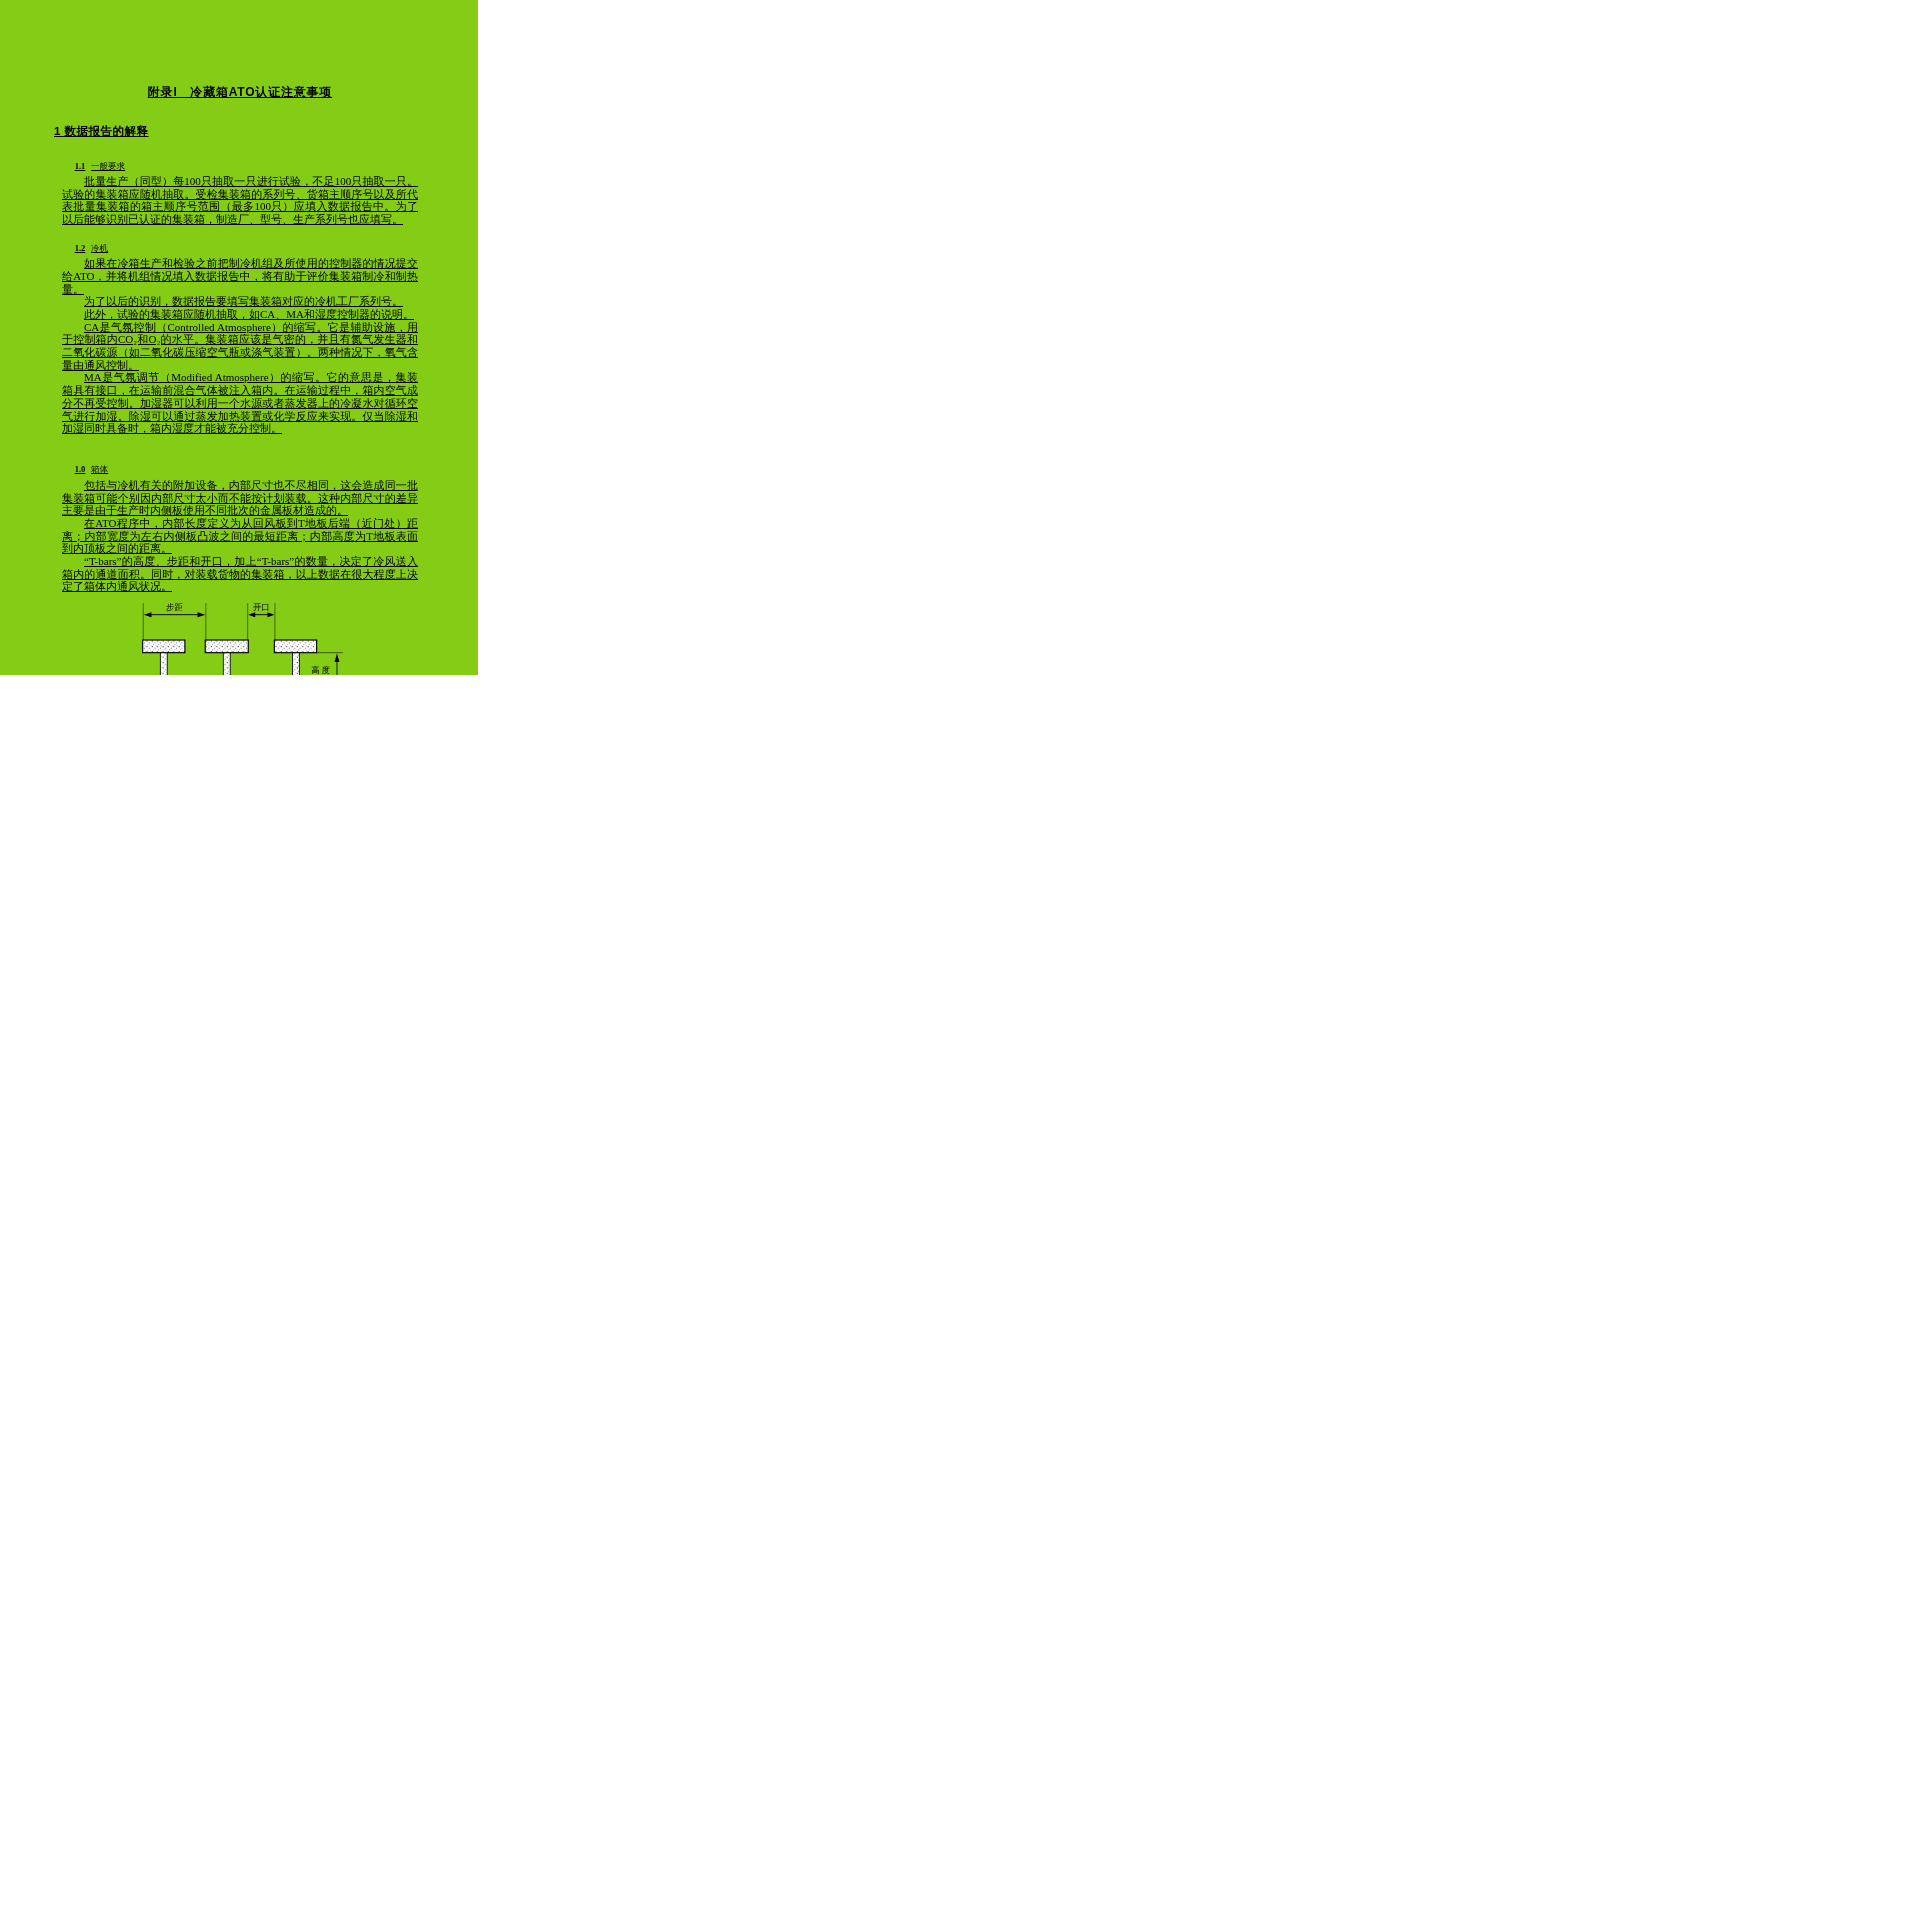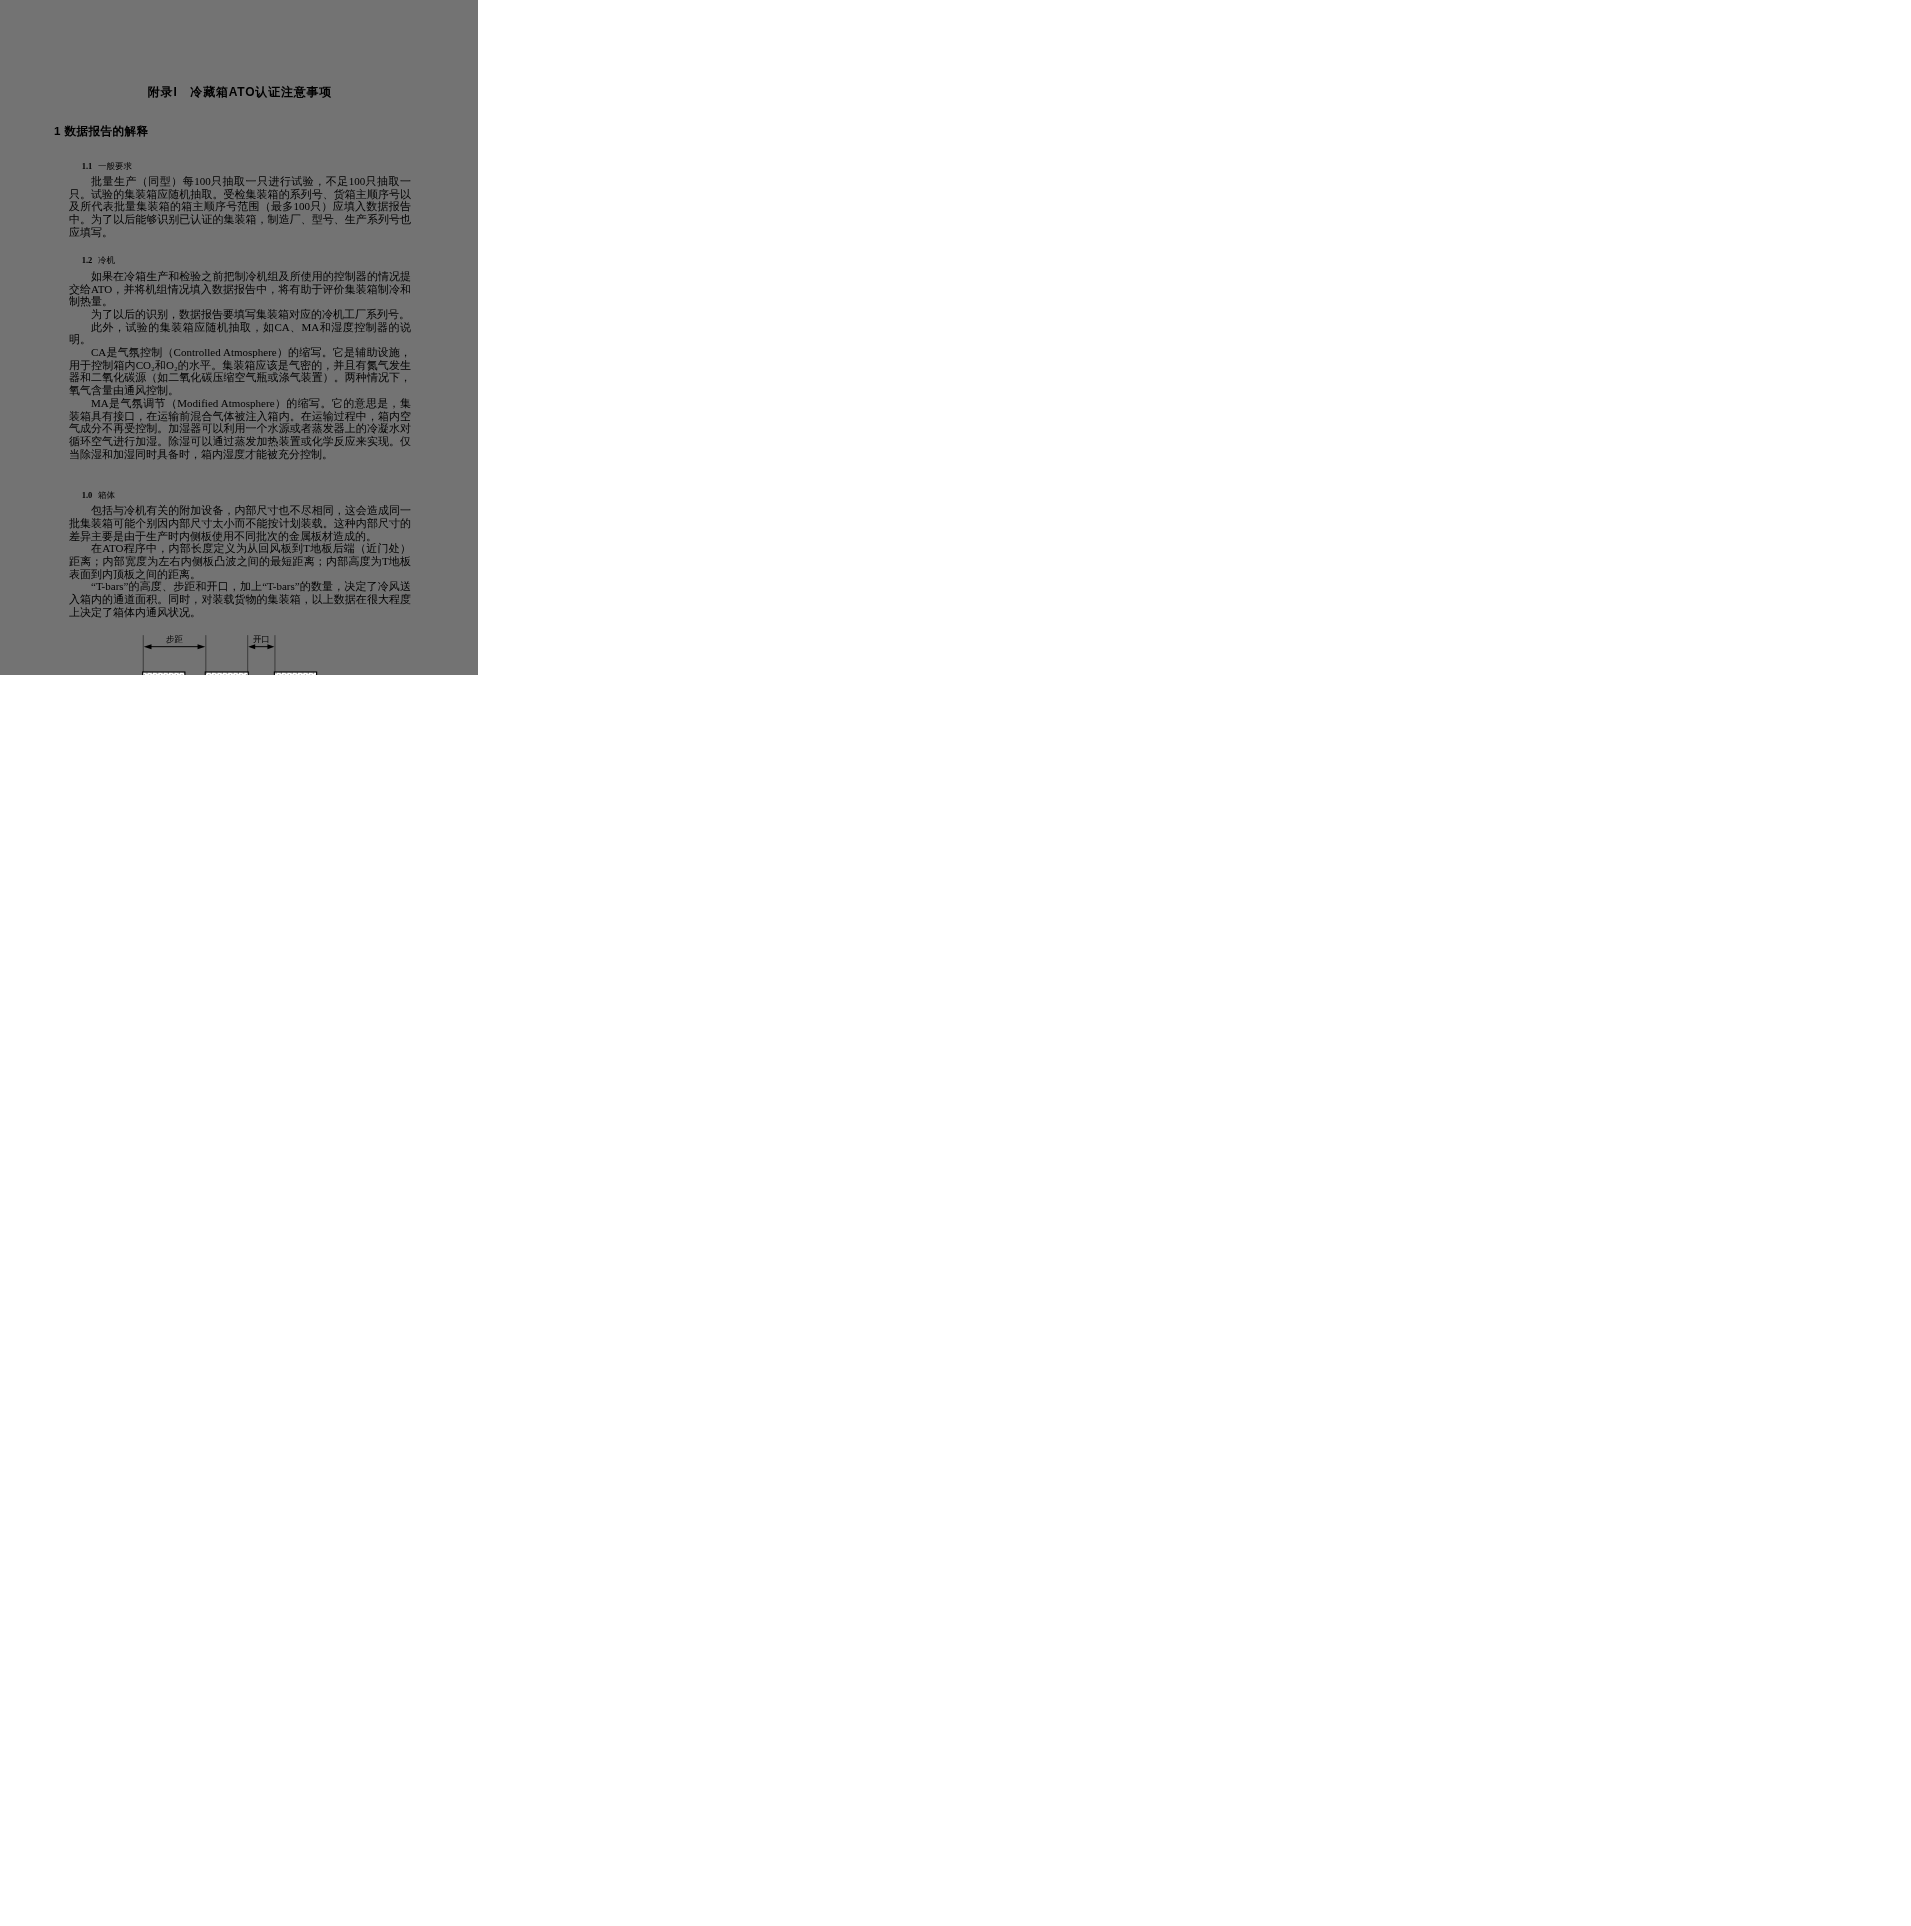--- a/index.html
+++ b/index.html
@@ -6,24 +6,25 @@
     margin: 0;
     padding: 0;
     background: #ffffff;
   }
   .page {
     position: relative;
     width: 478px;
     height: 675px;
     box-sizing: border-box;
     padding: 0 52px 0 54px;
-    background: #737373;
+    background: #84cc16;
     color: #000000;
     font-family: "Liberation Serif", "DejaVu Serif", serif;
     overflow: hidden;
+    text-decoration: underline;
   }
   h1.doc-title {
     margin: 0;
     padding-top: 85px;
     text-align: center;
     font-family: "Liberation Sans", "DejaVu Sans", sans-serif;
     font-weight: bold;
     font-size: 12px;
     line-height: 1.25;
     letter-spacing: 0.8px;
@@ -41,21 +42,21 @@
     margin: 21.6px 0 2.7px 0;
     padding-left: 12.7px;
     font-size: 8.5px;
     font-weight: normal;
     line-height: 12.7px;
   }
   h3.section-heading .sec-num {
     font-weight: bold;
     margin-right: 5.8px;
   }
-  section.doc-section { margin: 15px; }
+  section.doc-section { margin: 8px; }
   #section-cooling h3.section-heading { margin-top: 16px; }
   #section-body h3.section-heading { margin-top: 28.5px; }
   p.body-par {
     margin: 0;
     font-size: 11px;
     line-height: 12.7px;
     text-align: justify;
     text-indent: 2em;
   }
   .diagram-wrap {

